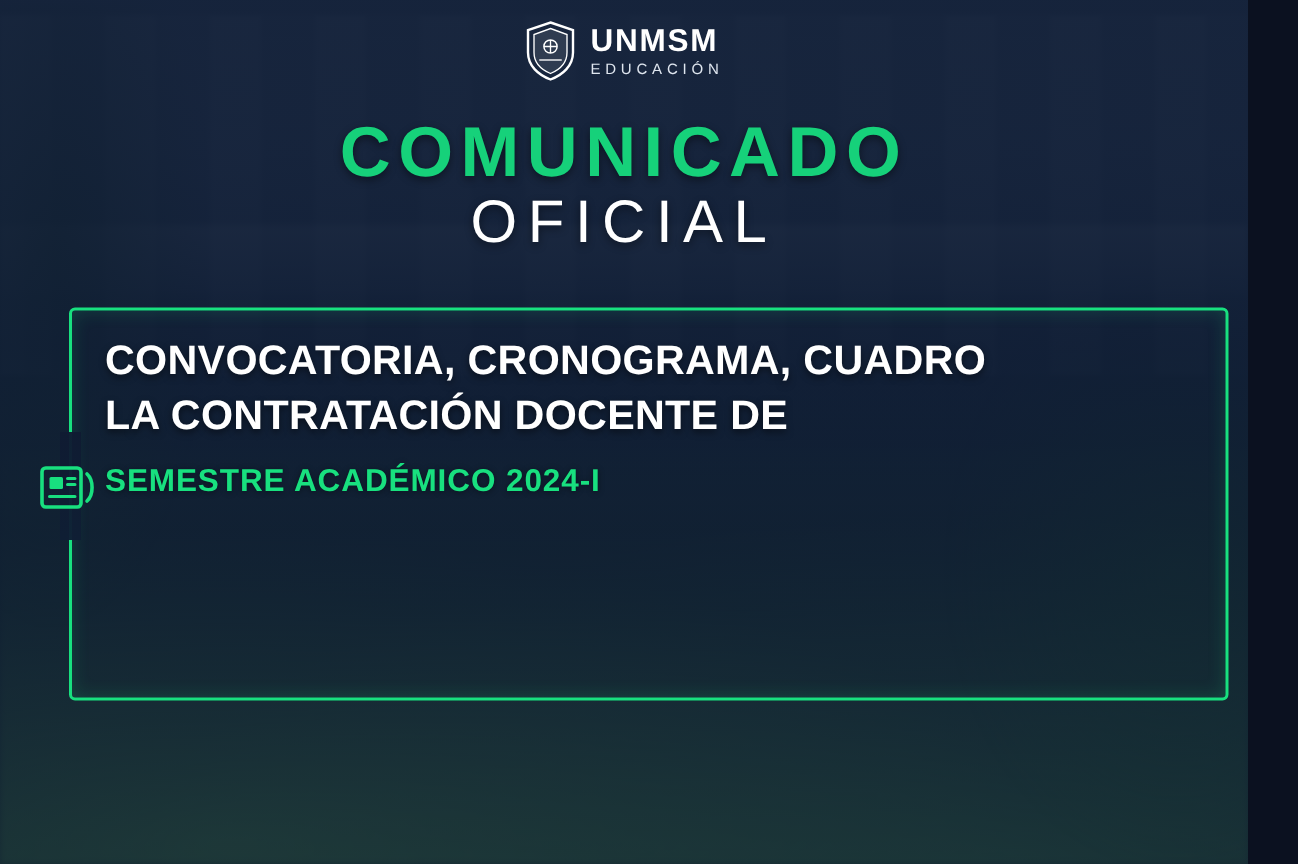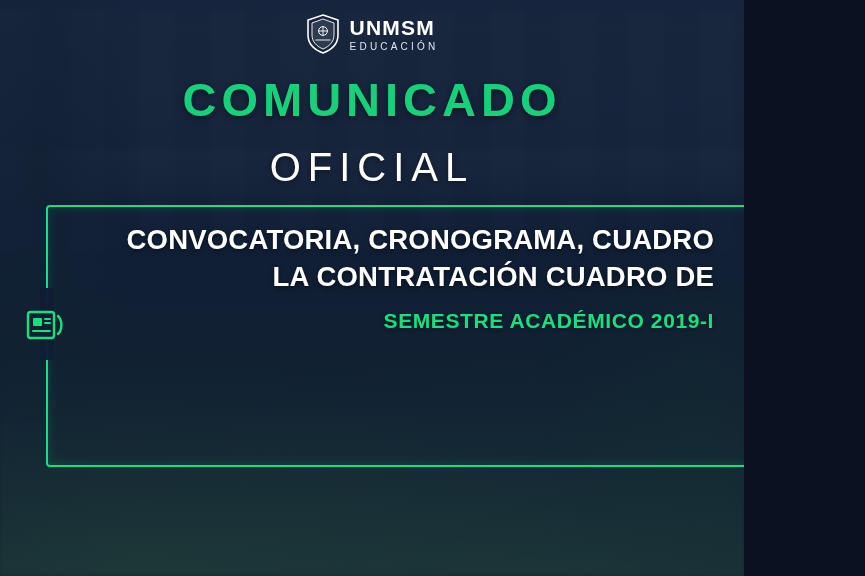--- a/index.html
+++ b/index.html
@@ -2,21 +2,21 @@
 <html><head>
 <meta charset="utf-8">
 <style>
   html, body {
     margin: 0;
     padding: 0;
     background: #0b1120;
   }
   .poster {
     position: relative;
-    width: 744px;
+    width: 832px;
     height: 576px;
     overflow: hidden;
     font-family: "Liberation Sans", sans-serif;
     background: #1d4ed8;
   }
 
   
   .bg {
     position: absolute;
     inset: 0;
@@ -113,21 +113,21 @@
   .comunicado {
     margin-top: 18px;
     color: #16d17a;
     font-size: 47px;
     font-weight: bold;
     letter-spacing: 5px;
     line-height: 1;
     text-shadow: 0 2px 6px rgba(0,0,0,0.45);
   }
   .oficial {
-    margin-top: 24px;
+    margin-top: 4px;
     color: #ffffff;
     font-size: 40px;
     font-weight: 300;
     letter-spacing: 7px;
     line-height: 1;
     text-shadow: 0 2px 6px rgba(0,0,0,0.45);
   }
 
   
   .panel {
@@ -157,21 +157,21 @@
     top: 300px;
     width: 48px;
     height: 48px;
   }
 
   .panel-text {
     position: absolute;
     left: 70px;
     right: 30px;
     top: 222px;
-    text-align: right;
+    text-align: left;
   }
   .headline {
     color: #ffffff;
     font-size: 27.5px;
     font-weight: bold;
     line-height: 1.33;
     letter-spacing: 0.2px;
     text-shadow: 0 2px 5px rgba(0,0,0,0.5);
   }
   .semester {
@@ -222,18 +222,18 @@
   <svg class="badge-icon" viewBox="0 0 48 48">
     <rect x="6" y="12" width="26" height="26" rx="2.5" fill="none" stroke="#18e07f" stroke-width="2.4"></rect>
     <rect x="11" y="18" width="9" height="8" rx="1" fill="#18e07f"></rect>
     <path d="M23 19 H28 M23 23 H28 M11 31 H28" stroke="#18e07f" stroke-width="2" stroke-linecap="round"></path>
     <path d="M36 16 C40.5 20 40.5 30 36 34" fill="none" stroke="#18e07f" stroke-width="2.4" stroke-linecap="round"></path>
   </svg>
 
   <div class="panel-text">
     <div class="headline">
       <div>CONVOCATORIA, CRONOGRAMA, CUADRO</div>
-      <div>LA CONTRATACIÓN CUADRO DE</div>
+      <div>LA CONTRATACIÓN DOCENTE DE</div>
     </div>
-    <div class="semester">SEMESTRE ACADÉMICO 2019-I</div>
+    <div class="semester">SEMESTRE ACADÉMICO 2024-I</div>
   </div>
 
 </div>
 
 </body></html>

